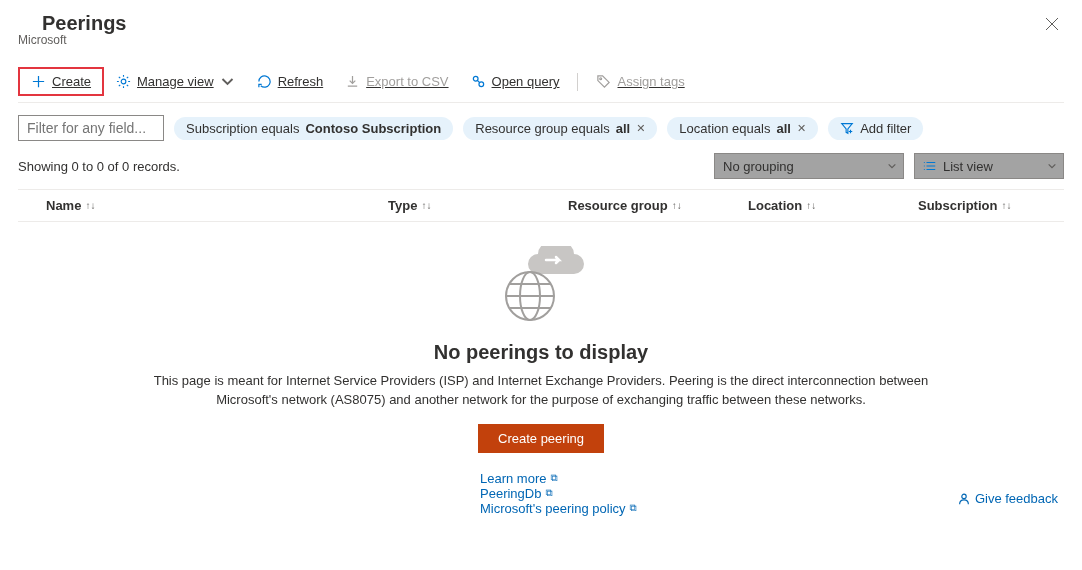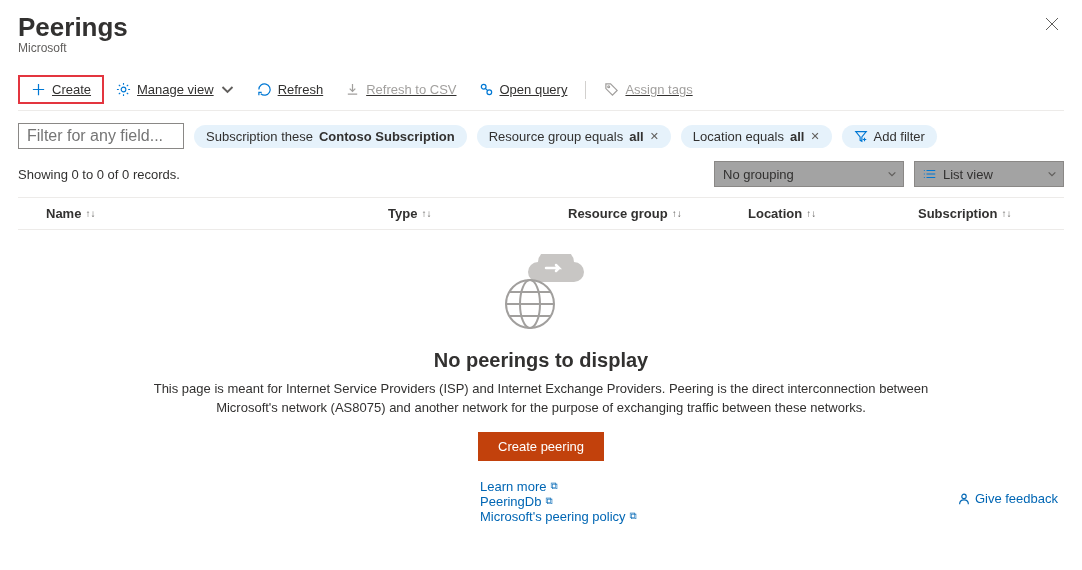--- a/index.html
+++ b/index.html
@@ -1,31 +1,31 @@
 <!DOCTYPE html>
 <html><head>
 <meta charset="utf-8">
 <style>
 * { box-sizing: border-box; margin: 0; padding: 0; }
 body { font-family: "Segoe UI", -apple-system, sans-serif; font-size: 13px; color: #323130; background: #fff; width: 1082px; height: 570px; overflow: hidden; }
 .blade { padding: 12px 18px; }
 .header { display: flex; align-items: flex-start; justify-content: space-between; margin-bottom: 2px; }
 .title-row { display: flex; align-items: center; gap: 12px; }
-.title { font-size: 26px; font-weight: 600; }
+.title { font-size: 20px; font-weight: 600; margin-left: 24px; }
 .subtitle { font-size: 12px; color: #605e5c; margin-top: -2px; margin-bottom: 12px; }
 .icon-btn { background: none; border: none; cursor: pointer; color: #605e5c; padding: 4px; display: inline-flex; align-items: center; }
 .close-btn { font-size: 18px; color: #605e5c; }
 .toolbar { display: flex; align-items: center; gap: 2px; padding: 6px 0; border-bottom: 1px solid #edebe9; margin-bottom: 12px; text-decoration: underline; }
 .toolbar-btn { background: none; border: none; display: inline-flex; align-items: center; gap: 6px; padding: 6px 10px; font-size: 13px; color: #323130; cursor: pointer; }
 .toolbar-btn.highlight { border: 2px solid #e3353f; padding: 5px 11px; }
 .toolbar-btn.disabled { color: #a19f9d; }
 .toolbar-btn svg { width: 15px; height: 15px; }
 .toolbar-sep { width: 1px; height: 18px; background: #d2d0ce; margin: 0 6px; }
 .filter-row { display: flex; align-items: center; gap: 10px; margin-bottom: 12px; flex-wrap: wrap; }
-.filter-input { width: 166px; height: 26px; border: 1px solid #8a8886; padding: 0 8px; font-size: 16px; }
+.filter-input { width: 146px; height: 26px; border: 1px solid #8a8886; padding: 0 8px; font-size: 14px; }
 .pill { background: #e6f2fb; border-radius: 13px; padding: 4px 12px; font-size: 13px; display: inline-flex; align-items: center; gap: 6px; color: #323130; }
 .pill .x { cursor: pointer; color: #605e5c; font-size: 11px; }
 .pill.add svg { width: 14px; height: 14px; color: #0078d4; }
 .list-controls { display: flex; align-items: center; justify-content: space-between; margin-bottom: 10px; }
 .records { font-size: 13px; color: #323130; }
 .selects { display: flex; gap: 10px; }
 .select { border: 1px solid #8a8886; height: 26px; padding: 0 22px 0 8px; font-size: 13px; display: inline-flex; align-items: center; gap: 6px; position: relative; min-width: 150px; background: #a3a3a3; }
 .select.group { width: 190px; }
 .select .chev { position: absolute; right: 6px; }
 .table-head { display: flex; border-top: 1px solid #edebe9; border-bottom: 1px solid #edebe9; padding: 8px 0; font-size: 13px; font-weight: 600; }
@@ -98,21 +98,21 @@
       <svg viewBox="0 0 16 16" fill="none" stroke="#0078d4" stroke-width="1.3">
           <path d="M2 8a6 6 0 1 1 2 4.5"></path>
           <path d="M2 14v-3h3"></path>
         </svg>
       <span>Refresh</span>
     </button>
     <button class="toolbar-btn disabled">
       <svg viewBox="0 0 16 16" fill="none" stroke="#a19f9d" stroke-width="1.3">
           <path d="M8 2v8M5 7l3 3 3-3M3 13h10"></path>
         </svg>
-      <span>Refresh to CSV</span>
+      <span>Export to CSV</span>
     </button>
     <button class="toolbar-btn">
       <svg viewBox="0 0 16 16" fill="none" stroke="#0078d4" stroke-width="1.3">
           <circle cx="5" cy="5" r="2.5"></circle>
           <circle cx="11" cy="11" r="2.5"></circle>
           <path d="M7 7l2 2"></path>
         </svg>
       <span>Open query</span>
     </button>
     <span class="toolbar-sep"></span>
@@ -121,21 +121,21 @@
           <path d="M2 2h5l7 7-5 5-7-7z"></path>
           <circle cx="5" cy="5" r="1"></circle>
         </svg>
       <span>Assign tags</span>
     </button>
   </div>
 
   <div class="filter-row">
     <input class="filter-input" placeholder="Filter for any field..." style="">
     <span class="pill">
-      <span>Subscription these </span>
+      <span>Subscription equals </span>
         <b>Contoso Subscription</b>
     </span>
     <span class="pill">
       <span>Resource group equals </span>
         <b>all</b>
       <span class="x">✕</span>
     </span>
     <span class="pill">
       <span>Location equals </span>
         <b>all</b>

